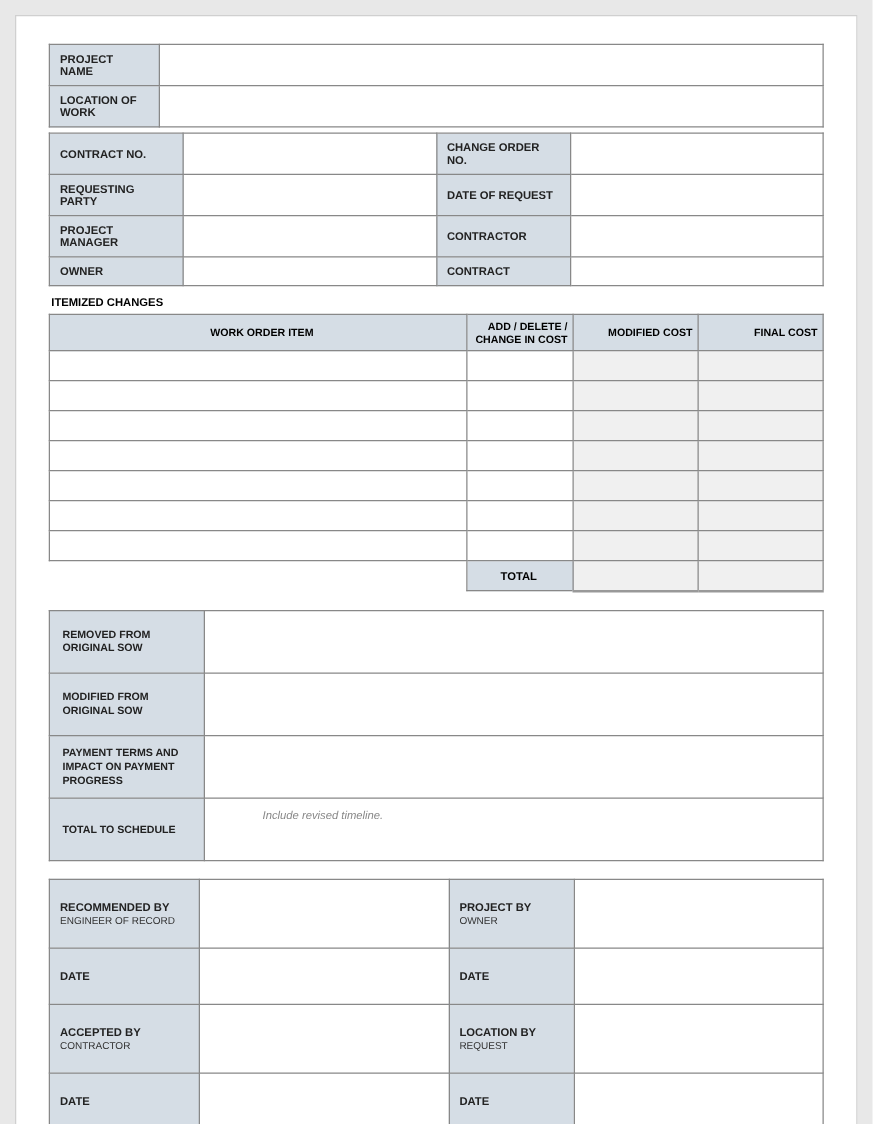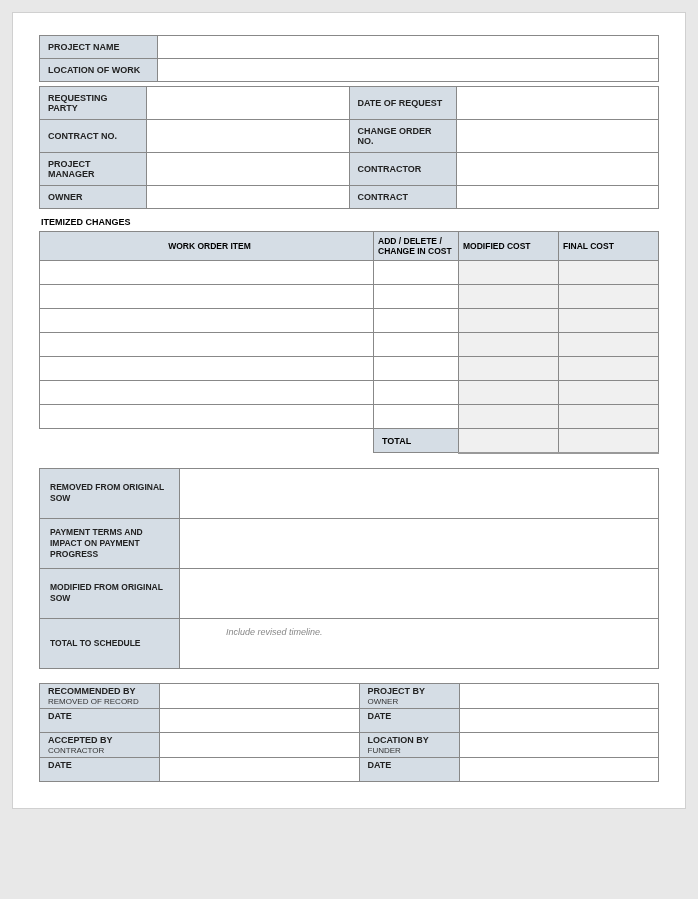--- a/index.html
+++ b/index.html
@@ -47,74 +47,74 @@
     margin-top: 1px;
   }
   .section-heading {
     font-weight: bold;
     font-size: 9px;
     margin: 8px 0 4px 2px;
   }
   .items-head th {
     background: #d5dde5;
     font-weight: bold;
-    text-align: left;
+    text-align: right;
     font-size: 8.5px;
     padding: 4px 4px;
   }
   .items-head th:first-child { text-align: center; padding-left: 10px; }
   .items-body td { height: 24px; }
   .cost-cell { background: #f0f0f0; }
   .hidden-cell { border: none; background: transparent; }
-  .total-cell { background: #d5dde5; text-align: left; font-weight: bold; padding-right: 10px; }
+  .total-cell { background: #d5dde5; text-align: center; font-weight: bold; padding-right: 10px; }
   .total-val { background: #f0f0f0; border-bottom: 2px solid #999; }
   .details td { height: 50px; vertical-align: top; padding: 8px 10px; }
-  .details .lbl { vertical-align: middle; width: 140px; font-size: 8.5px; line-height: 1.3; }
+  .details .lbl { vertical-align: middle; width: 124px; font-size: 8.5px; line-height: 1.3; }
   .placeholder { color: #888; font-style: italic; font-size: 9px; margin-left: 36px; }
   .sig td { height: 24px; }
-  .sig .lbl { vertical-align: top; padding: 2px 8px; }
+  .sig .lbl { vertical-align: top; padding: 17px 8px; }
   .gap { height: 10px; }
 </style>
 </head>
 <body>
 
 <div class="page">
 
 
   <table>
     <tbody>
         <tr>
-      <td class="lbl" style="width:118px">PROJECT NAME</td>
+      <td class="lbl" style="width:88px">PROJECT NAME</td>
       <td></td>
     </tr>
     <tr>
       <td class="lbl">LOCATION OF WORK</td>
       <td></td>
     </tr>
   </tbody>
     </table>
 
   <table>
     <colgroup>
       <col style="width:107px">
         <col>
         <col style="width:107px">
         <col>
     </colgroup>
     <tbody>
         <tr>
+      <td class="lbl">CONTRACT NO.</td>
+      <td></td>
+      <td class="lbl">CHANGE ORDER NO.</td>
+      <td></td>
+    </tr>
+    <tr>
       <td class="lbl">REQUESTING PARTY</td>
       <td></td>
       <td class="lbl">DATE OF REQUEST</td>
-      <td></td>
-    </tr>
-    <tr>
-      <td class="lbl">CONTRACT NO.</td>
-      <td></td>
-      <td class="lbl">CHANGE ORDER NO.</td>
       <td></td>
     </tr>
     <tr>
       <td class="lbl">PROJECT MANAGER</td>
       <td></td>
       <td class="lbl">CONTRACTOR</td>
       <td></td>
     </tr>
     <tr>
       <td class="lbl">OWNER</td>
@@ -194,25 +194,25 @@
 
   <div class="gap"></div>
 
   <table class="details">
     <tbody>
         <tr>
       <td class="lbl">REMOVED FROM ORIGINAL SOW</td>
       <td></td>
     </tr>
     <tr>
+      <td class="lbl">MODIFIED FROM ORIGINAL SOW</td>
+      <td></td>
+    </tr>
+    <tr>
       <td class="lbl">PAYMENT TERMS AND IMPACT ON PAYMENT PROGRESS</td>
-      <td></td>
-    </tr>
-    <tr>
-      <td class="lbl">MODIFIED FROM ORIGINAL SOW</td>
       <td></td>
     </tr>
     <tr>
       <td class="lbl">TOTAL TO SCHEDULE</td>
       <td><span class="placeholder">Include revised timeline.</span></td>
     </tr>
   </tbody>
     </table>
 
   <div class="gap"></div>
@@ -221,21 +221,21 @@
     <colgroup>
       <col style="width:120px">
         <col>
         <col style="width:100px">
         <col>
     </colgroup>
     <tbody>
         <tr>
       <td class="lbl">
         <span>RECOMMENDED BY</span>
-        <span class="lbl-sub">REMOVED OF RECORD</span>
+        <span class="lbl-sub">ENGINEER OF RECORD</span>
       </td>
       <td></td>
       <td class="lbl">
         <span>PROJECT BY</span>
         <span class="lbl-sub">OWNER</span>
       </td>
       <td></td>
     </tr>
     <tr>
       <td class="lbl">DATE</td>
@@ -244,21 +244,21 @@
       <td></td>
     </tr>
     <tr>
       <td class="lbl">
         <span>ACCEPTED BY</span>
         <span class="lbl-sub">CONTRACTOR</span>
       </td>
       <td></td>
       <td class="lbl">
         <span>LOCATION BY</span>
-        <span class="lbl-sub">FUNDER</span>
+        <span class="lbl-sub">REQUEST</span>
       </td>
       <td></td>
     </tr>
     <tr>
       <td class="lbl">DATE</td>
       <td></td>
       <td class="lbl">DATE</td>
       <td></td>
     </tr>
   </tbody>

